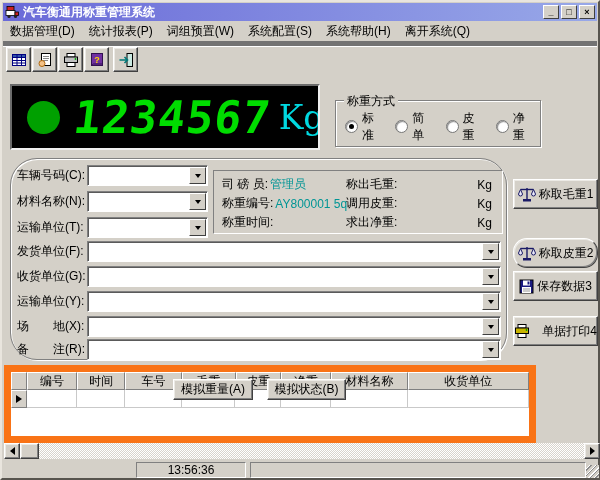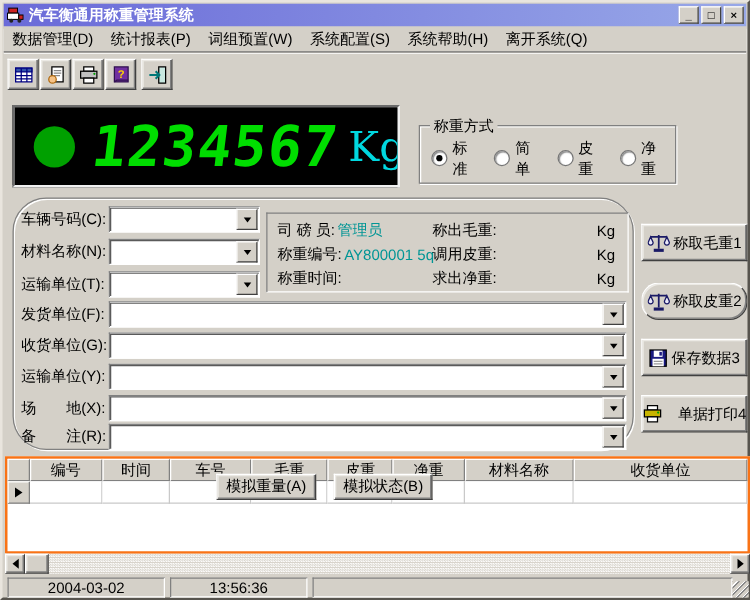--- a/index.html
+++ b/index.html
@@ -13,21 +13,21 @@
             display:flex;align-items:center;padding:0 2px;}
   .title-text{color:#fff;font-weight:bold;font-size:12px;margin-left:4px;
               white-space:nowrap;flex:1;overflow:hidden;}
   .tb-btn{width:16px;height:14px;margin-left:2px;background:#d4d0c8;
           border:1px solid;border-color:#fff #404040 #404040 #fff;
           font-size:9px;font-weight:bold;line-height:11px;text-align:center;
           padding:0;box-sizing:border-box;cursor:default;}
   
   .menubar{position:absolute;left:1px;top:20px;right:1px;height:19px;
            display:flex;align-items:flex-end;
-           border-bottom:1px solid #737373;box-shadow:0 1px 0 #fff;}
+           border-bottom:5px solid #737373;box-shadow:0 1px 0 #fff;}
   .menu-item{padding:1px 7px;white-space:nowrap;}
   
   .toolbar{position:absolute;left:1px;top:42px;right:1px;height:32px;
            display:flex;align-items:flex-start;padding:3px 0 0 3px;box-sizing:border-box;}
   .tool-btn{width:25px;height:25px;margin-right:1px;background:#d4d0c8;
             border:1px solid;border-color:#fff #404040 #404040 #fff;
             box-shadow:inset -1px -1px 0 #808080,inset 1px 1px 0 #eceae5;
             display:flex;align-items:center;justify-content:center;padding:0;}
   .tool-gap{margin-left:3px;}
   
@@ -69,22 +69,22 @@
   .irow{display:flex;height:19px;align-items:center;white-space:pre;}
   .ival{flex:1;padding-left:2px;}
   .teal{color:#009595;}
   
   .act-btn{position:absolute;left:511px;width:85px;height:30px;background:#d4d0c8;
            border:1px solid;border-color:#fff #404040 #404040 #fff;
            box-shadow:inset -1px -1px 0 #808080,inset 1px 1px 0 #eceae5;
            display:flex;align-items:center;justify-content:center;gap:3px;
            font-size:12px;padding:0;box-sizing:border-box;}
   
-  .grid{position:absolute;left:2px;top:363px;width:596px;height:78px;background:#fff;
-        border:2px solid #f97316;box-sizing:border-box;overflow:hidden;}
+  .grid{position:absolute;left:2px;top:363px;width:532px;height:78px;background:#fff;
+        border:7px solid #f97316;box-sizing:border-box;overflow:hidden;}
   .thead,.trow{display:flex;height:18px;}
   .th{box-sizing:border-box;background:#d4d0c8;border:1px solid;
       border-color:#fff #808080 #808080 #fff;
       display:flex;align-items:center;justify-content:center;overflow:hidden;white-space:nowrap;}
   .td{box-sizing:border-box;background:#fff;border-right:1px solid #c9c9c9;
       border-bottom:1px solid #c9c9c9;}
   .td.sel{background:#d4d0c8;border:1px solid;border-color:#fff #808080 #808080 #fff;
           display:flex;align-items:center;justify-content:center;}
   .row-marker{width:0;height:0;border-top:4px solid transparent;border-bottom:4px solid transparent;
               border-left:6px solid #000;}
@@ -334,21 +334,21 @@
         <line x1="9" y1="2" x2="9" y2="13" stroke="#1a1a66" stroke-width="1.4"></line>
         <line x1="2.5" y1="3.5" x2="15.5" y2="3.5" stroke="#1a1a66" stroke-width="1.4"></line>
         <path d="M0.5 8 L2.5 3.5 L4.5 8 A2 2 0 0 1 0.5 8 Z" fill="#e8e8f8" stroke="#1a1a66"></path>
         <path d="M13.5 8 L15.5 3.5 L17.5 8 A2 2 0 0 1 13.5 8 Z" fill="#e8e8f8" stroke="#1a1a66"></path>
         <rect x="5" y="13" width="8" height="2.5" fill="#1a1a66"></rect>
       </svg>
     </span>
     <span>称取毛重1</span>
   </button>
 
-  <button class="act-btn" style="top:224px;border-radius:14px;">
+  <button class="act-btn" style="top:236px;border-radius:14px;">
     <span>
       <svg width="18" height="17" viewBox="0 0 18 17">
         <line x1="9" y1="2" x2="9" y2="13" stroke="#1a1a66" stroke-width="1.4"></line>
         <line x1="2.5" y1="3.5" x2="15.5" y2="3.5" stroke="#1a1a66" stroke-width="1.4"></line>
         <path d="M0.5 8 L2.5 3.5 L4.5 8 A2 2 0 0 1 0.5 8 Z" fill="#e8e8f8" stroke="#1a1a66"></path>
         <path d="M13.5 8 L15.5 3.5 L17.5 8 A2 2 0 0 1 13.5 8 Z" fill="#e8e8f8" stroke="#1a1a66"></path>
         <rect x="5" y="13" width="8" height="2.5" fill="#1a1a66"></rect>
       </svg>
     </span>
     <span>称取皮重2</span>
@@ -413,19 +413,18 @@
     <button class="sb-btn sb-left">
       <span class="tri-l"></span>
     </button>
     <div class="sb-thumb"></div>
     <button class="sb-btn sb-right">
       <span class="tri-r"></span>
     </button>
   </div>
 
   <div class="statusbar">
-    <div class="sb-panel" style="left:2px;width:126px;">2004-03-02</div>
     <div class="sb-panel" style="left:132px;width:110px;">13:56:36</div>
     <div class="sb-panel" style="left:246px;width:336px;"></div>
     <div class="grip"></div>
   </div>
 
 </div>
 
 </body></html>

